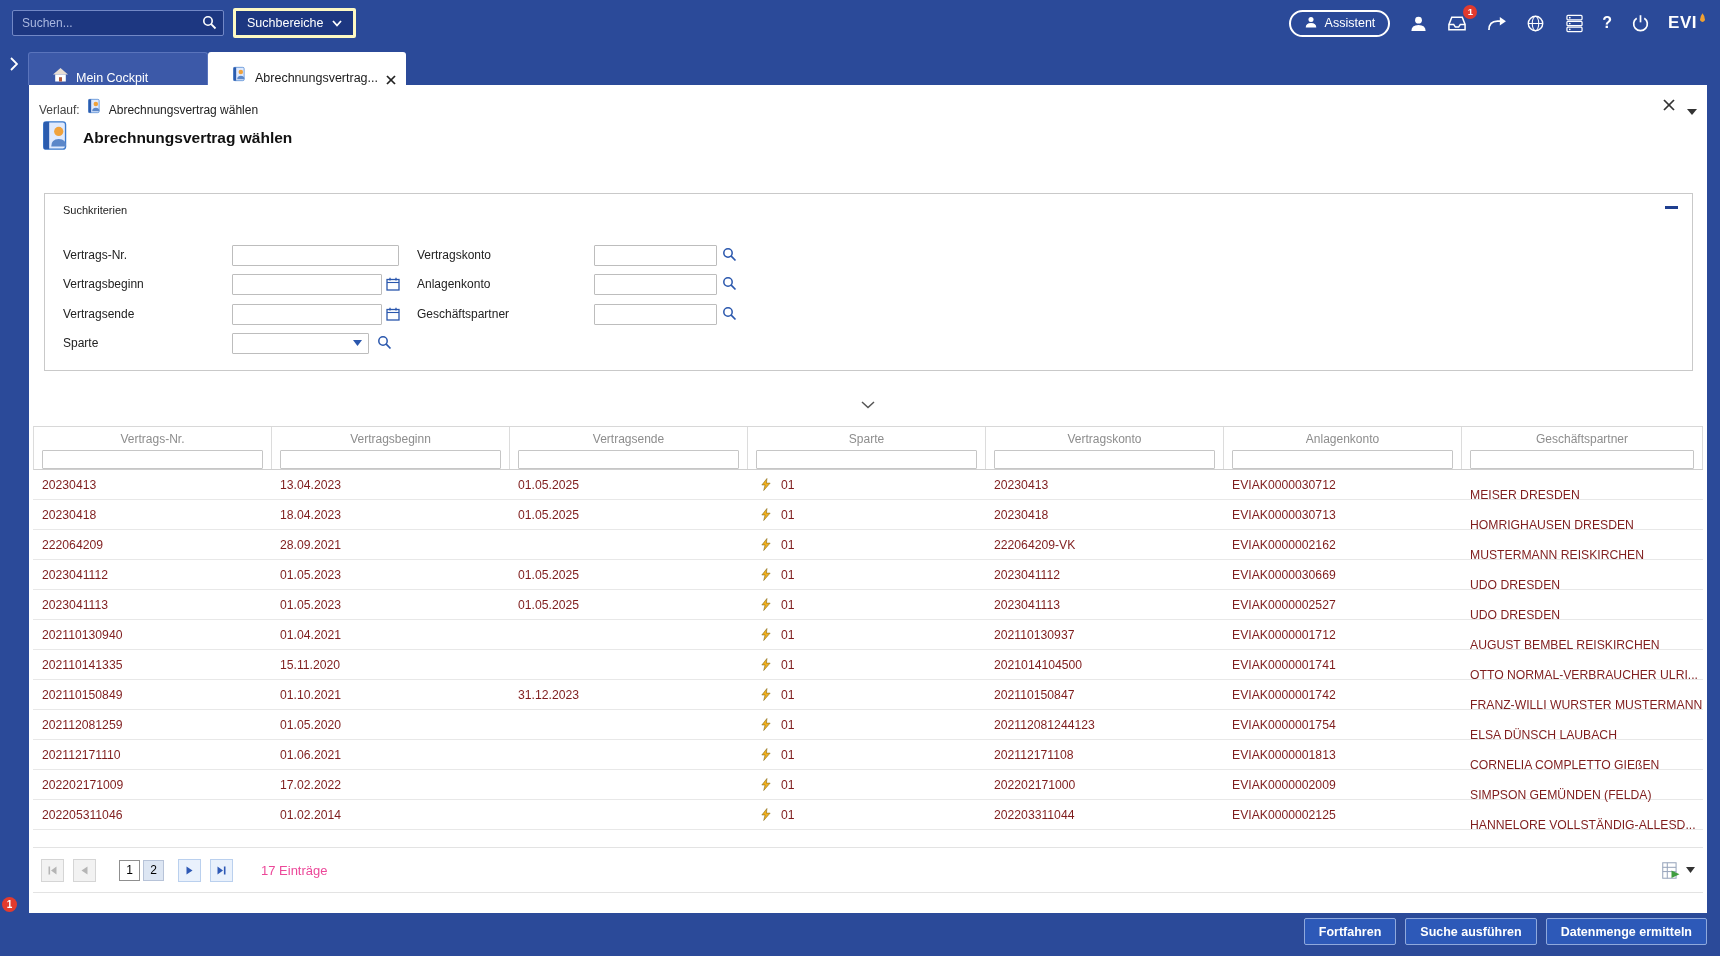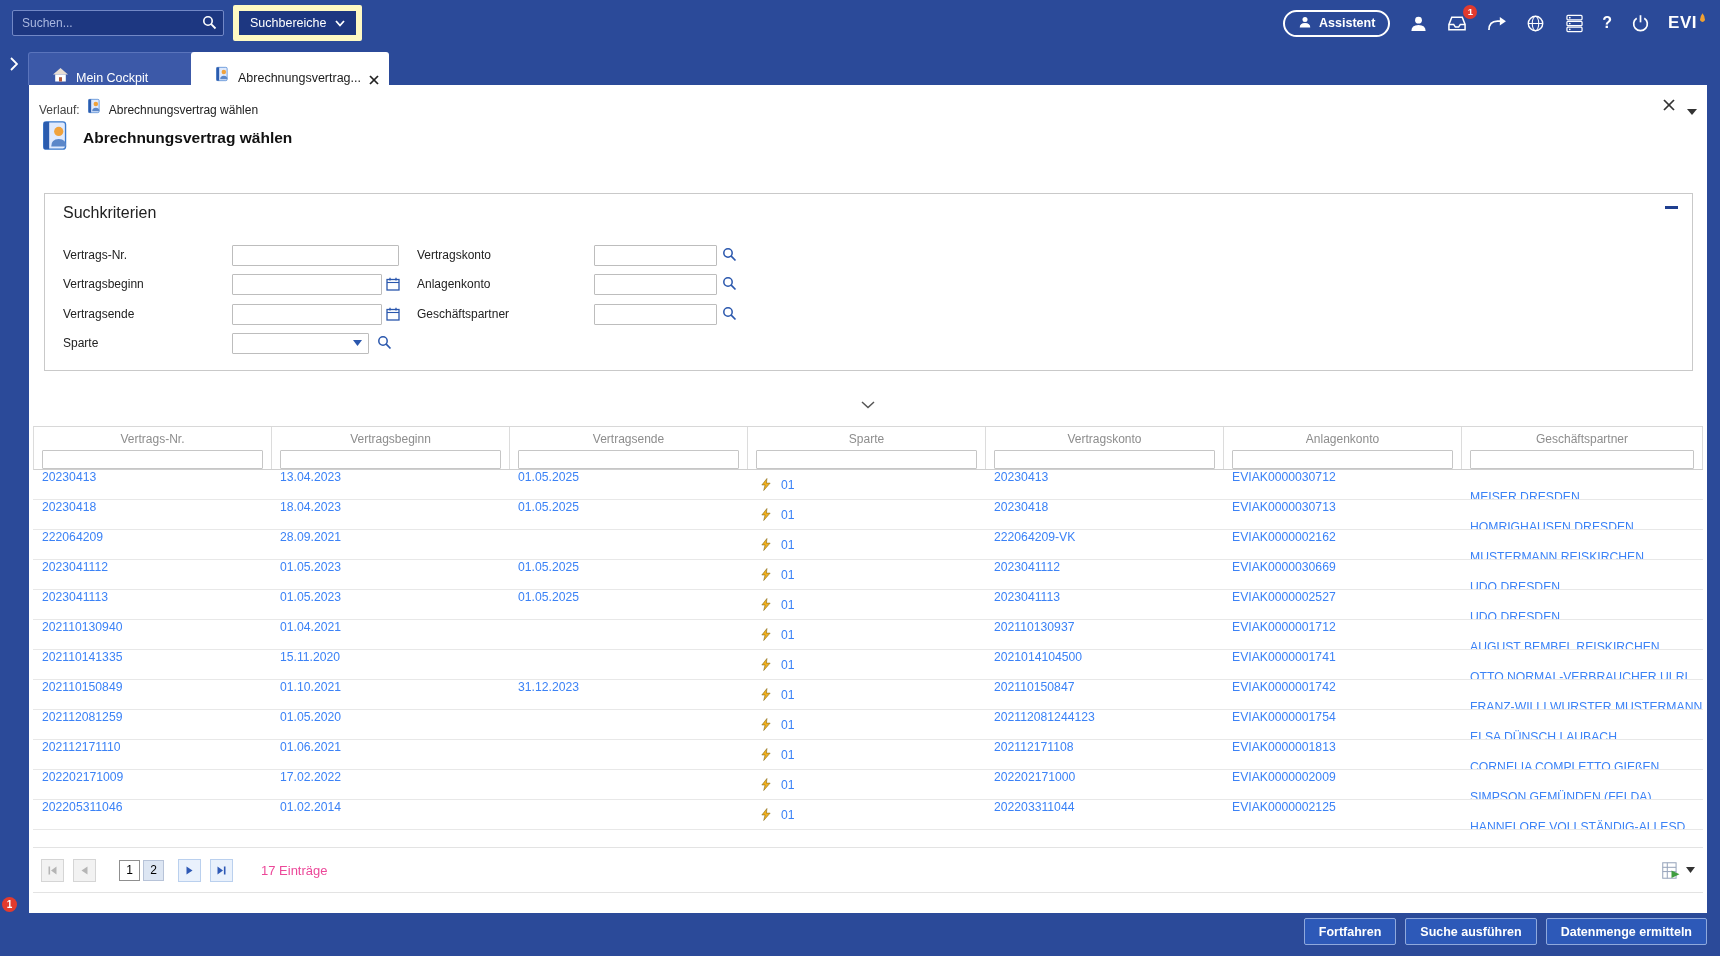--- a/index.html
+++ b/index.html
@@ -4,63 +4,63 @@
 <style>
   html,body{margin:0;padding:0;}
   body{width:1720px;height:956px;position:relative;overflow:hidden;background:#2b4a99;font-family:"Liberation Sans",sans-serif;}
 
   
   .topbar{position:absolute;top:0;left:0;width:100%;height:46px;display:flex;align-items:center;padding:0 12px;box-sizing:border-box;}
   .search-box{position:relative;width:212px;height:26px;}
   .search-box input{width:100%;height:100%;background:#1d3781;border:1px solid #7288c6;border-radius:2px;color:#fff;font-size:12px;padding:0 28px 0 9px;box-sizing:border-box;font-family:inherit;}
   .search-box input::placeholder{color:#aab8e0;}
   .search-glass{position:absolute;right:7px;top:5px;}
-  .suchbereiche{margin-left:9px;height:26px;background:#1d3781;border:6px solid #fef9c3;border-radius:2px;color:#fff;font-size:12.5px;display:flex;align-items:center;gap:9px;padding:12px 11px;cursor:pointer;font-family:inherit;}
+  .suchbereiche{margin-left:9px;height:26px;background:#1d3781;border:3px solid #fef9c3;border-radius:2px;color:#fff;font-size:12.5px;display:flex;align-items:center;gap:9px;padding:12px 11px;cursor:pointer;font-family:inherit;}
   .topbar-right{margin-left:auto;display:flex;align-items:center;gap:17px;padding-right:2px;}
-  .assistent{display:flex;align-items:center;gap:7px;height:27px;border:2px solid #fff;border-radius:15px;padding:0 13px;color:#fff;font-size:12.5px;font-weight:bold;cursor:pointer;background:transparent;font-family:inherit;}
+  .assistent{display:flex;align-items:center;gap:7px;height:27px;border:2px solid #fff;border-radius:15px;padding:0 13px;color:#fff;font-size:12.5px;font-weight:normal;cursor:pointer;background:transparent;font-family:inherit;}
   .tb-icon{position:relative;display:flex;align-items:center;justify-content:center;width:22px;height:22px;cursor:pointer;}
   .tb-badge{position:absolute;top:-7px;right:-9px;min-width:14px;height:14px;border-radius:8px;background:#e23b2e;color:#fff;font-size:9.5px;font-weight:bold;line-height:14px;text-align:center;padding:0 2px;box-sizing:border-box;}
   .help-q{color:#fff;font-size:16px;font-weight:bold;cursor:pointer;}
   .logo{color:#fff;font-size:17px;font-weight:bold;letter-spacing:.5px;display:flex;align-items:flex-start;gap:2px;}
 
   
   .tabbar{position:absolute;top:46px;left:0;width:100%;height:39px;}
   .tabbar-chevron{position:absolute;left:10px;top:11px;cursor:pointer;}
   .tab{position:absolute;bottom:0;height:33px;display:flex;align-items:flex-end;gap:8px;padding:0 24px;box-sizing:border-box;border-radius:3px 3px 0 0;font-size:12.5px;cursor:pointer;}
   .tab-inactive{left:28px;width:180px;background:#3c59a8;color:#fff;border:1px solid #5a74bc;border-bottom:none;}
-  .tab-active{left:191px;width:198px;background:#fff;color:#1a1a1a;}
+  .tab-active{left:208px;width:198px;background:#fff;color:#1a1a1a;}
   .tab-close{margin-left:auto;display:flex;align-items:center;cursor:pointer;}
 
   
   .content{position:absolute;left:29px;top:85px;width:1678px;height:828px;background:#fff;}
   .verlauf-row{position:absolute;left:10px;top:12px;height:20px;display:flex;align-items:flex-end;gap:7px;font-size:12px;color:#444;}
   .verlauf-link{color:#222;cursor:pointer;}
   .content-close{position:absolute;right:32px;top:12px;cursor:pointer;}
   .content-caret{position:absolute;right:10px;top:16px;cursor:pointer;}
   .title-row{position:absolute;left:12px;top:34px;display:flex;align-items:center;gap:12px;}
   .page-title{font-size:15.5px;font-weight:bold;color:#111;}
 
   
   .criteria-box{position:absolute;left:15px;top:108px;width:1649px;height:178px;border:1px solid #c9c9c9;box-sizing:border-box;}
-  .criteria-title{position:absolute;left:18px;top:10px;font-size:16px;color:#222;}
+  .criteria-title{position:absolute;left:18px;top:10px;font-size:11px;color:#222;}
   .collapse-minus{position:absolute;right:14px;top:12px;width:13px;height:3px;background:#1f3f8f;cursor:pointer;}
   .lbl{position:absolute;font-size:12px;color:#222;}
   .inp{position:absolute;height:21px;border:1px solid #bdbdbd;border-radius:1px;font-size:12px;padding:0 5px;box-sizing:border-box;background:#fff;font-family:inherit;}
   .f-icon{position:absolute;cursor:pointer;line-height:0;}
 
   .collapse-chevron{position:absolute;left:50%;top:316px;transform:translateX(-50%);cursor:pointer;line-height:0;}
 
   
   .grid{position:absolute;left:4px;top:341px;width:1670px;}
   .thead{display:flex;border-top:1px solid #d8d8d8;border-bottom:1px solid #cfcfcf;border-left:1px solid #dcdcdc;height:44px;box-sizing:border-box;}
   .th{flex:0 0 238px;border-right:1px solid #dcdcdc;display:flex;flex-direction:column;padding-top:5px;gap:4px;box-sizing:border-box;}
   .th-last{flex:1;}
   .th-label{text-align:center;font-size:12px;color:#8d8d8d;}
   .th-filter{margin:0 8px;height:17px;border:1px solid #c6c6c6;border-radius:1px;font-family:inherit;font-size:11px;padding:0 4px;}
-  .tr{display:flex;height:29px;border-bottom:1px solid #e8e8e8;font-size:12.2px;color:#3b82f6;cursor:pointer;}
+  .tr{display:flex;height:29px;border-bottom:1px solid #e8e8e8;align-items:center;font-size:12.2px;color:#7f1d1d;cursor:pointer;}
   .td{flex:0 0 238px;padding-left:9px;box-sizing:border-box;white-space:nowrap;overflow:hidden;text-overflow:ellipsis;}
   .td-last{flex:1;margin-top:20px;}
   .td-sparte{display:flex;align-items:center;gap:9px;padding-left:13px;}
 
   
   .pager{position:absolute;left:4px;top:762px;width:1670px;height:46px;border-top:1px solid #e3e3e3;border-bottom:1px solid #e3e3e3;display:flex;align-items:center;padding:0 8px;box-sizing:border-box;}
   .pg-btn{width:21px;height:21px;display:flex;align-items:center;justify-content:center;border:1px solid #d5d5d5;background:#f2f2f2;margin-right:9px;cursor:default;line-height:0;}
   .pg-btn.enabled{background:#e9f1fc;border-color:#bad0ee;cursor:pointer;}
   .pg-pages{display:flex;gap:3px;margin:0 14px 0 14px;}
   .pg-num{width:19px;height:19px;text-align:center;line-height:19px;font-size:12px;cursor:pointer;box-sizing:content-box;}

